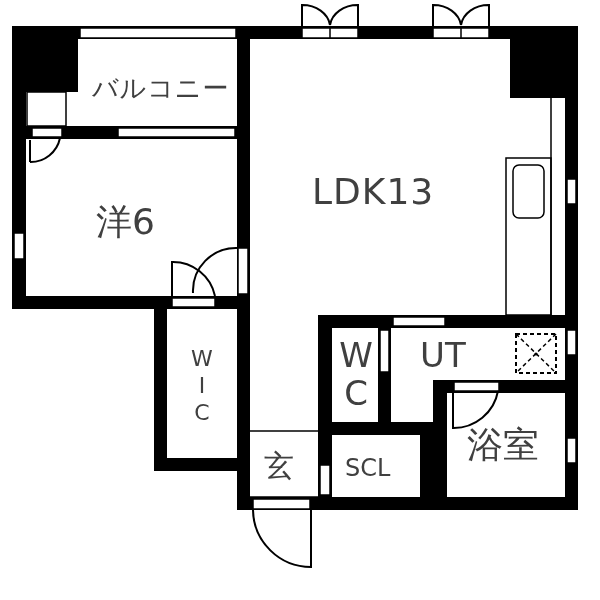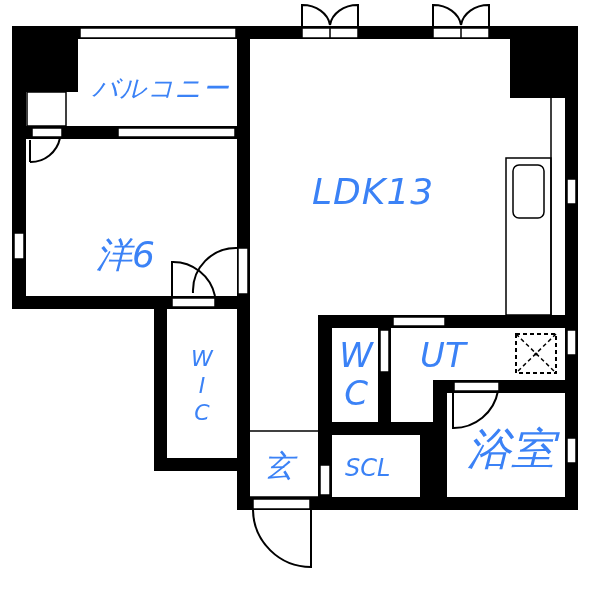--- a/index.html
+++ b/index.html
@@ -1,25 +1,25 @@
 <!DOCTYPE html>
 <html><head>
 <meta charset="utf-8">
 <style>
   html, body { margin: 0; padding: 0; background: #ffffff; }
   body { width: 600px; height: 600px; position: relative; overflow: hidden; font-family: "DejaVu Sans", sans-serif; }
   #plan { position: absolute; left: 0; top: 0; width: 600px; height: 600px; }
-  .label { position: absolute; color: #3b82f6; white-space: nowrap; line-height: 1; font-style: italic; }
+  .label { position: absolute; color: #404040; white-space: nowrap; line-height: 1; }
   .lbl-balcony { left: 92px; top: 75px; font-size: 26px; letter-spacing: 1px; }
-  .lbl-yo { left: 96px; top: 204px; font-size: 36px; margin-top: 33px; }
+  .lbl-yo { left: 96px; top: 204px; font-size: 36px; }
   .lbl-ldk { left: 312px; top: 174px; font-size: 36px; letter-spacing: 1px; }
   .lbl-wic { left: 190px; top: 345px; font-size: 22px; width: 24px; text-align: center; line-height: 27px; white-space: normal; }
   .lbl-wc { left: 337px; top: 336px; font-size: 34px; width: 38px; text-align: center; line-height: 38px; white-space: normal; }
   .lbl-ut { left: 420px; top: 338px; font-size: 34px; text-align: center; }
-  .lbl-bath { left: 467px; top: 427px; font-size: 44px; }
+  .lbl-bath { left: 467px; top: 427px; font-size: 36px; }
   .lbl-scl { left: 345px; top: 456px; font-size: 24px; text-align: center; }
   .lbl-genkan { left: 264px; top: 451px; font-size: 30px; }
 </style>
 </head>
 <body>
 
 <svg id="plan" viewBox="0 0 600 600" xmlns="http://www.w3.org/2000/svg">
   <g fill="#000" stroke="none">
 
     <rect x="12" y="26" width="566" height="13"></rect>

